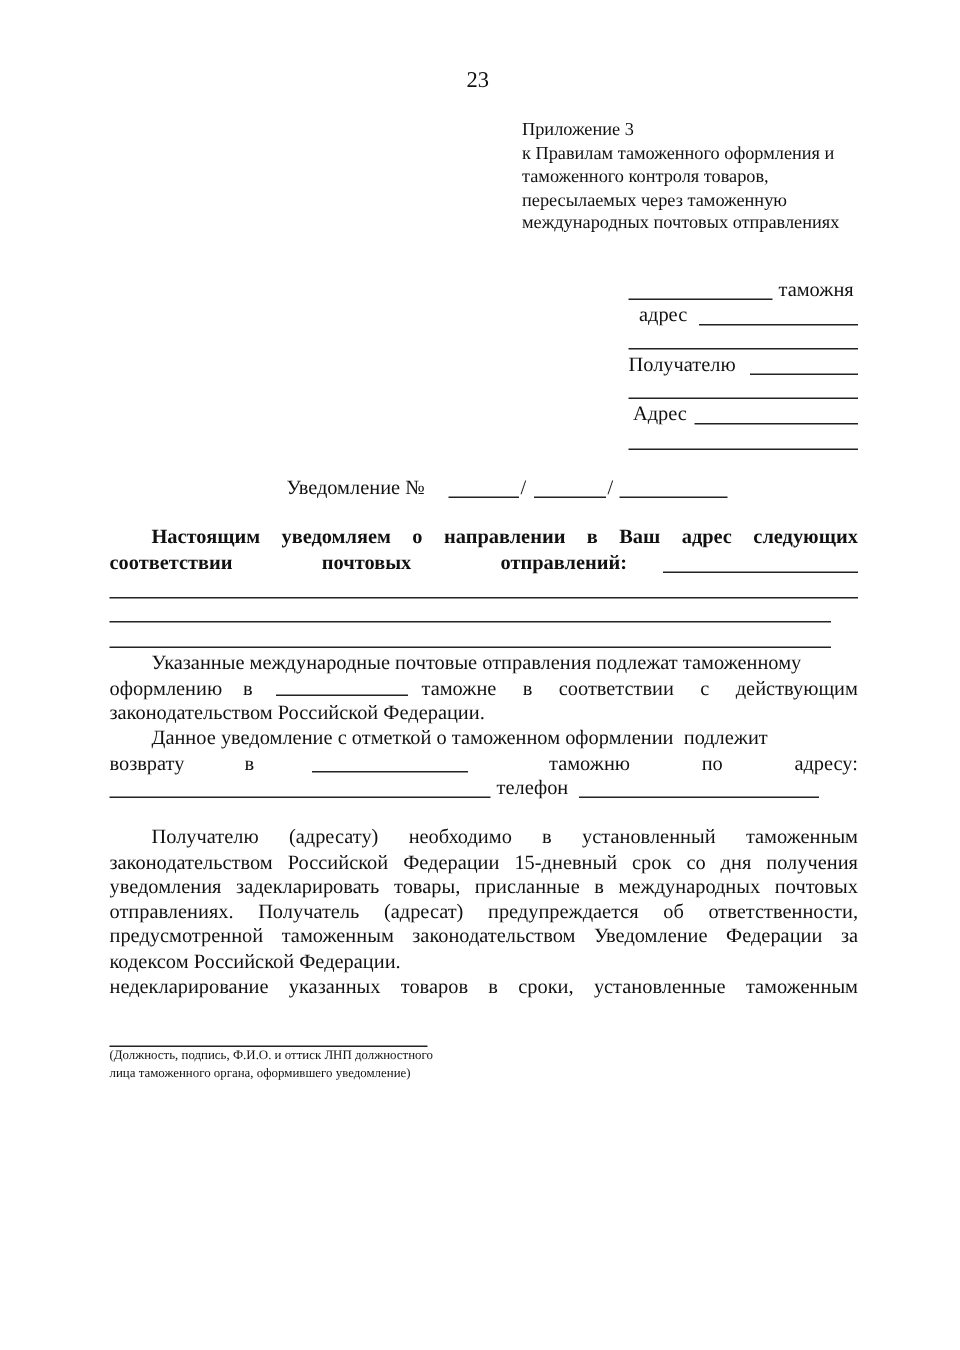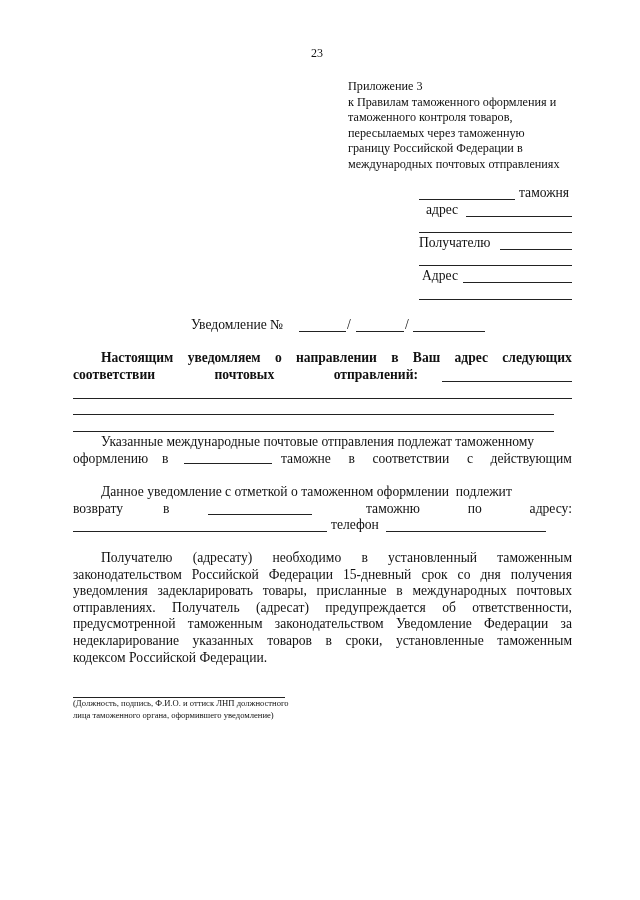--- a/index.html
+++ b/index.html
@@ -1,19 +1,19 @@
 <!DOCTYPE html>
 <html><head>
   <meta charset="utf-8">
   <style>
     html, body { margin: 0; padding: 0; background: #ffffff; }
     body { width: 640px; height: 900px; position: relative; overflow: hidden;
            font-family: "Liberation Serif", "DejaVu Serif", serif; color: #111; }
     .abs { position: absolute; white-space: nowrap; }
-    .page-num { left: 311px; top: 46px; font-size: 12px; }
+    .page-num { left: 311px; top: 46px; font-size: 15px; }
     .appendix { left: 348px; top: 79px; font-size: 12.2px; line-height: 15.6px; }
     .appendix div { white-space: nowrap; }
     .f13 { font-size: 13.6px; }
     .line { position: absolute; height: 0; border-top: 1px solid #222; }
     .para { position: absolute; left: 73px; width: 499px; font-size: 13.6px;
             line-height: 16.6px; text-align: justify; }
     .para .ln { display: block; text-align: justify; text-align-last: justify; white-space: nowrap; height: 16.6px; }
     .para .ln.last { text-align-last: left; }
     .indent { padding-left: 28px; }
     .spread { display: flex; justify-content: space-between; align-items: baseline; }
@@ -22,21 +22,20 @@
 </head>
 <body>
 
 <div class="abs page-num">23</div>
 
 <div class="abs appendix">
   <div>Приложение 3</div>
   <div>к Правилам таможенного оформления и</div>
   <div>таможенного контроля товаров,</div>
   <div>пересылаемых через таможенную</div>
-  <div>границу Российской Федерации в</div>
   <div>международных почтовых отправлениях</div>
 </div>
 
 <div>
   <div class="line" style="left:419px; top:199px; width:96px;"></div>
   <div class="abs f13" style="left:519px; top:185px;">таможня</div>
 
   <div class="abs f13" style="left:426px; top:202px;">адрес</div>
   <div class="line" style="left:466px; top:216px; width:106px;"></div>
   <div class="line" style="left:419px; top:232px; width:153px;"></div>
@@ -89,20 +88,21 @@
     <span class="abs" style="left:0;">оформлению</span>
     <span class="abs" style="left:89px;">в</span>
     <div class="spread abs" style="left:208px; width:291px;">
       <span>таможне</span>
       <span>в</span>
       <span>соответствии</span>
       <span>с</span>
       <span>действующим</span>
     </div>
   </div>
+  <div>законодательством Российской Федерации.</div>
 </div>
 <div class="line" style="left:184px; top:463px; width:88px;"></div>
 
 <div class="para" style="top:484px;">
   <div class="indent" style="white-space:pre;">Данное уведомление с отметкой о таможенном оформлении  подлежит</div>
   <div style="position:relative; height:16.6px;">
     <span class="abs" style="left:0;">возврату</span>
     <span class="abs" style="left:90px;">в</span>
     <div class="spread abs" style="left:293px; width:206px;align-items:flex-end;">
       <span>таможню</span>
@@ -115,21 +115,21 @@
 <div class="line" style="left:73px; top:531px; width:254px;"></div>
 <div class="abs f13" style="left:331px; top:517px;">телефон</div>
 <div class="line" style="left:386px; top:531px; width:160px;"></div>
 
 <div class="para" style="top:550px;">
   <span class="ln indent">Получателю (адресату) необходимо в установленный таможенным</span>
   <span class="ln">законодательством Российской Федерации 15-дневный срок со дня получения</span>
   <span class="ln">уведомления задекларировать товары, присланные в международных почтовых</span>
   <span class="ln">отправлениях. Получатель (адресат) предупреждается об ответственности,</span>
   <span class="ln">предусмотренной таможенным законодательством Уведомление Федерации за</span>
+  <span class="ln last">кодексом Российской Федерации.</span>
   <span class="ln">недекларирование указанных товаров в сроки, установленные таможенным</span>
-  <span class="ln last">кодексом Российской Федерации.</span>
 </div>
 
 <div class="line" style="left:73px; top:697px; width:212px;"></div>
 <div class="abs sigcap">
   <div>(Должность, подпись, Ф.И.О. и оттиск ЛНП должностного</div>
   <div>лица таможенного органа, оформившего уведомление)</div>
 </div>
 
 </body></html>

